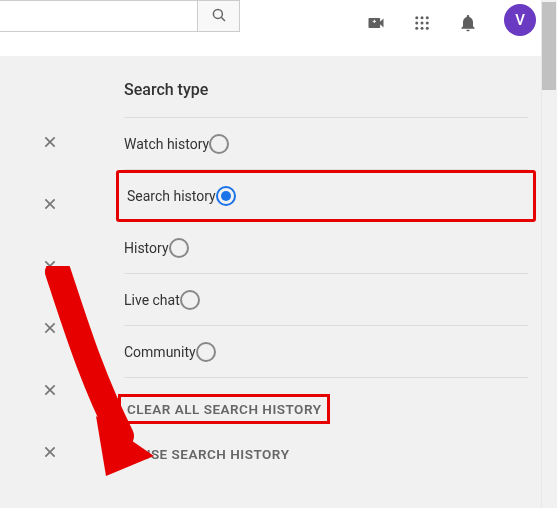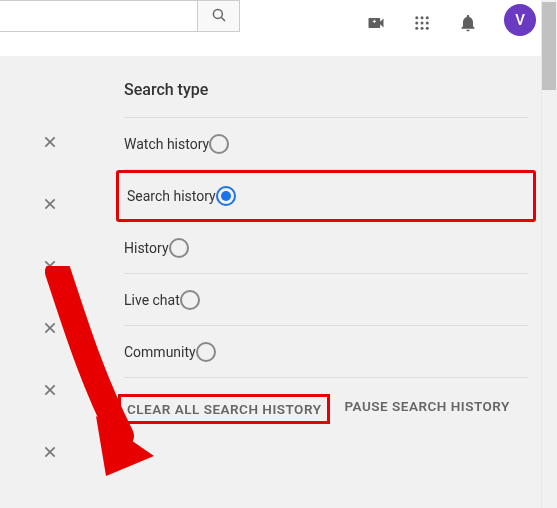--- a/index.html
+++ b/index.html
@@ -180,22 +180,22 @@
   .highlight-row {
     border: 3px solid #e60000;
     border-radius: 3px;
     margin: 0 -8px;
     padding: 0 8px;
     height: 52px;
   }
   .actions {
     padding-top: 20px;
     display: flex;
-    flex-direction: row;
-    gap: 20px;
+    flex-direction: column;
+    gap: 26px;
     text-align: center;
   }
   .action-btn {
     font-size: 13.5px;
     font-weight: 600;
     letter-spacing: 0.5px;
     color: #666;
     cursor: pointer;
     text-transform: uppercase;
     width: fit-content;

